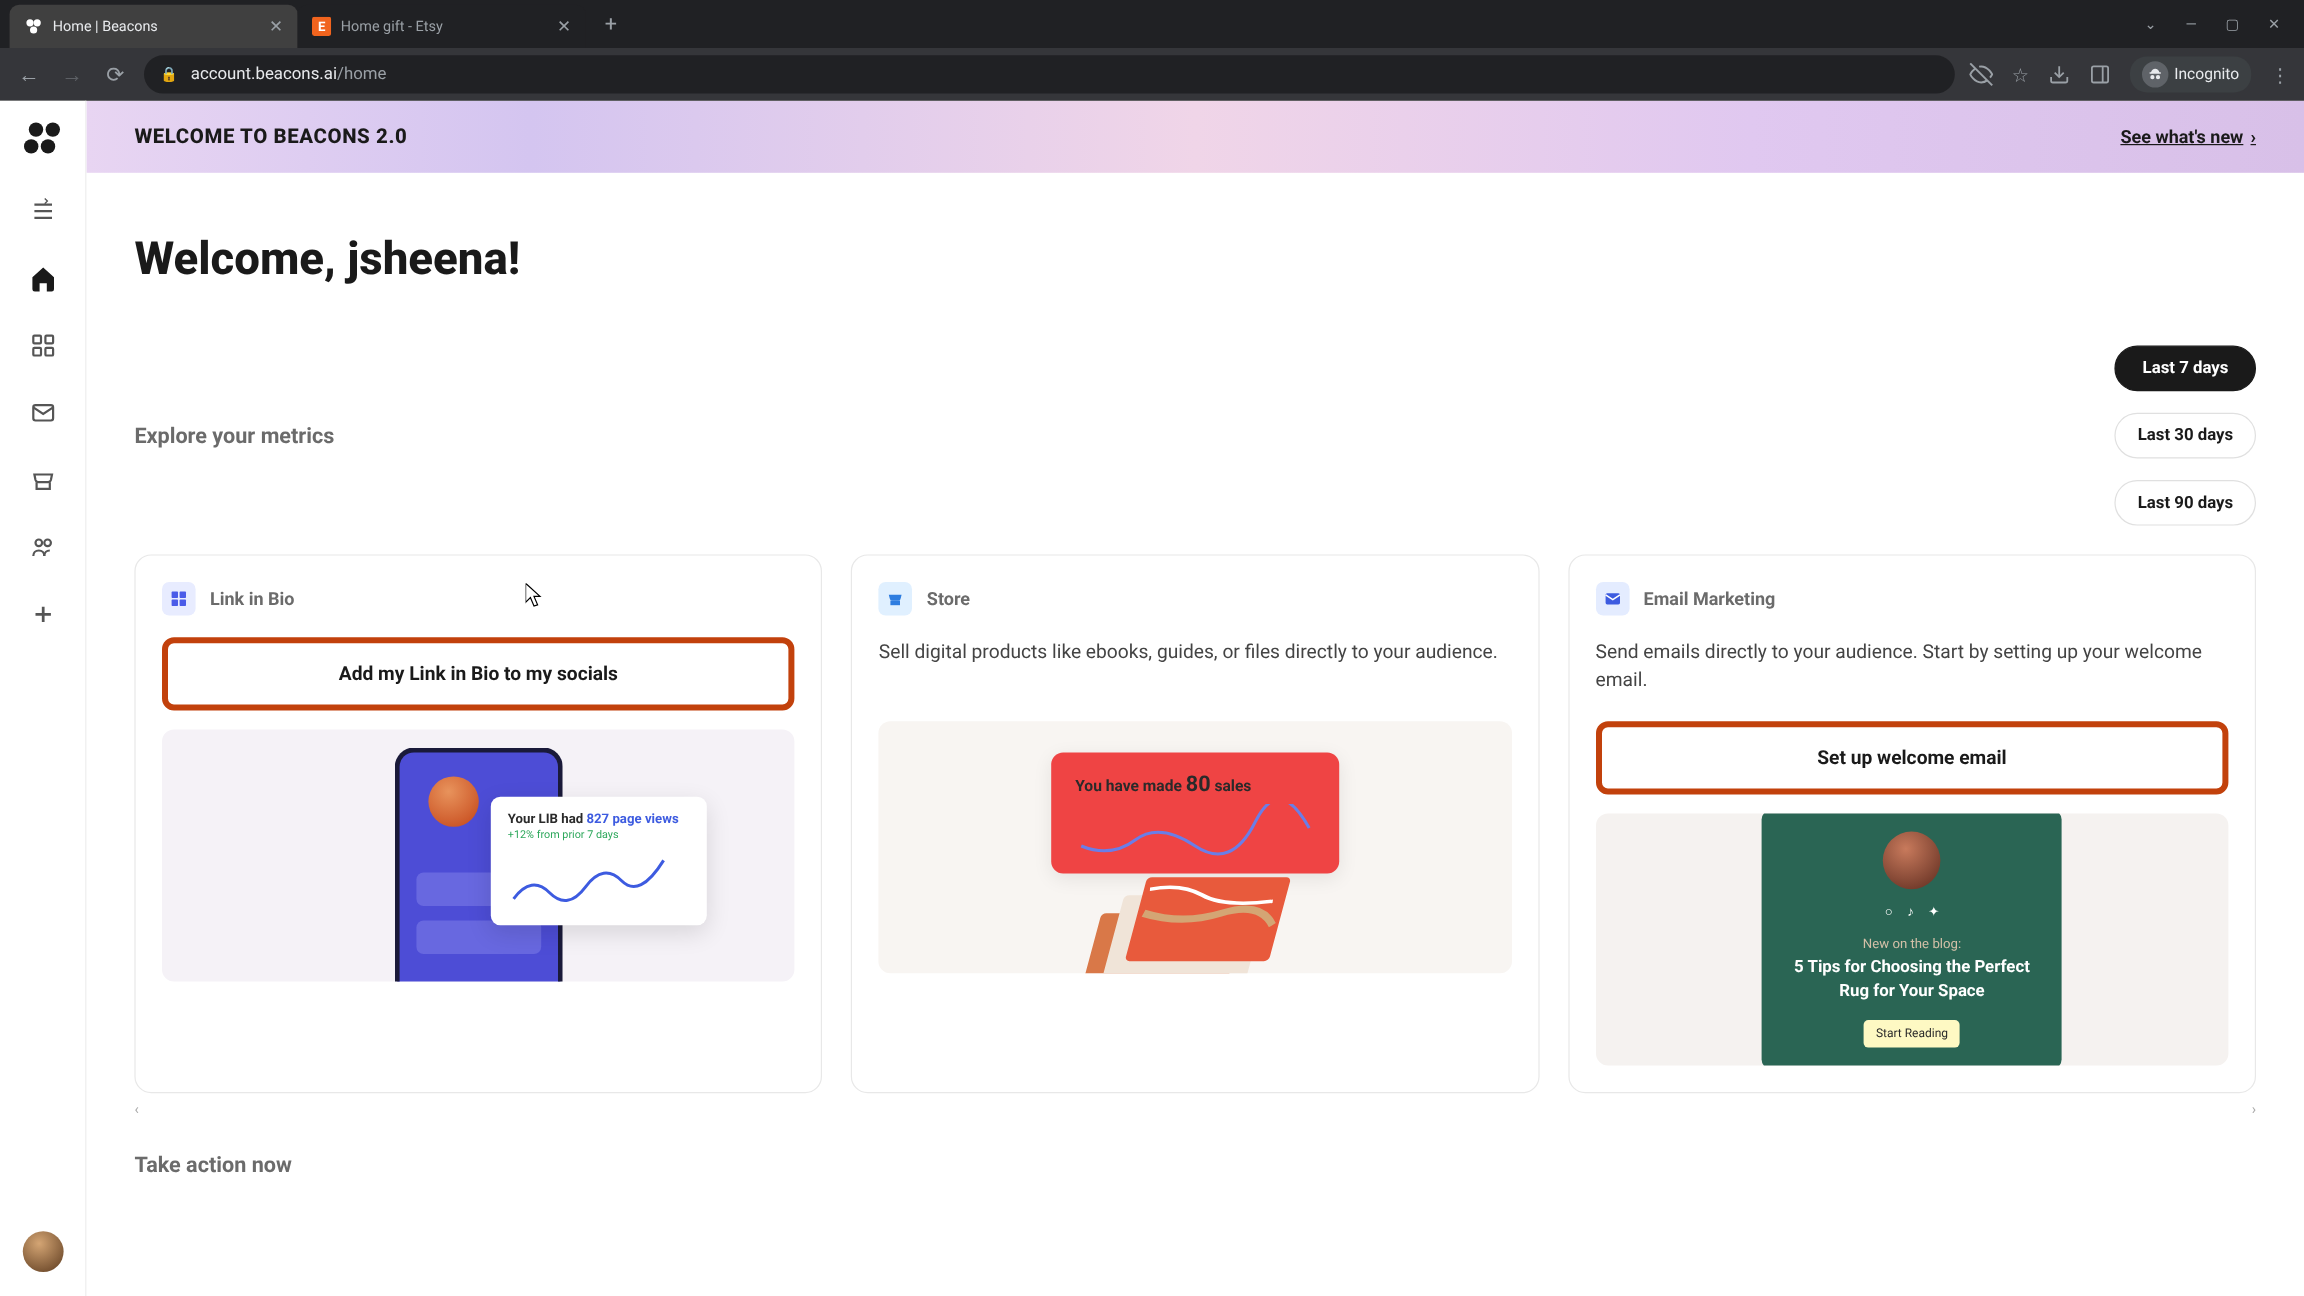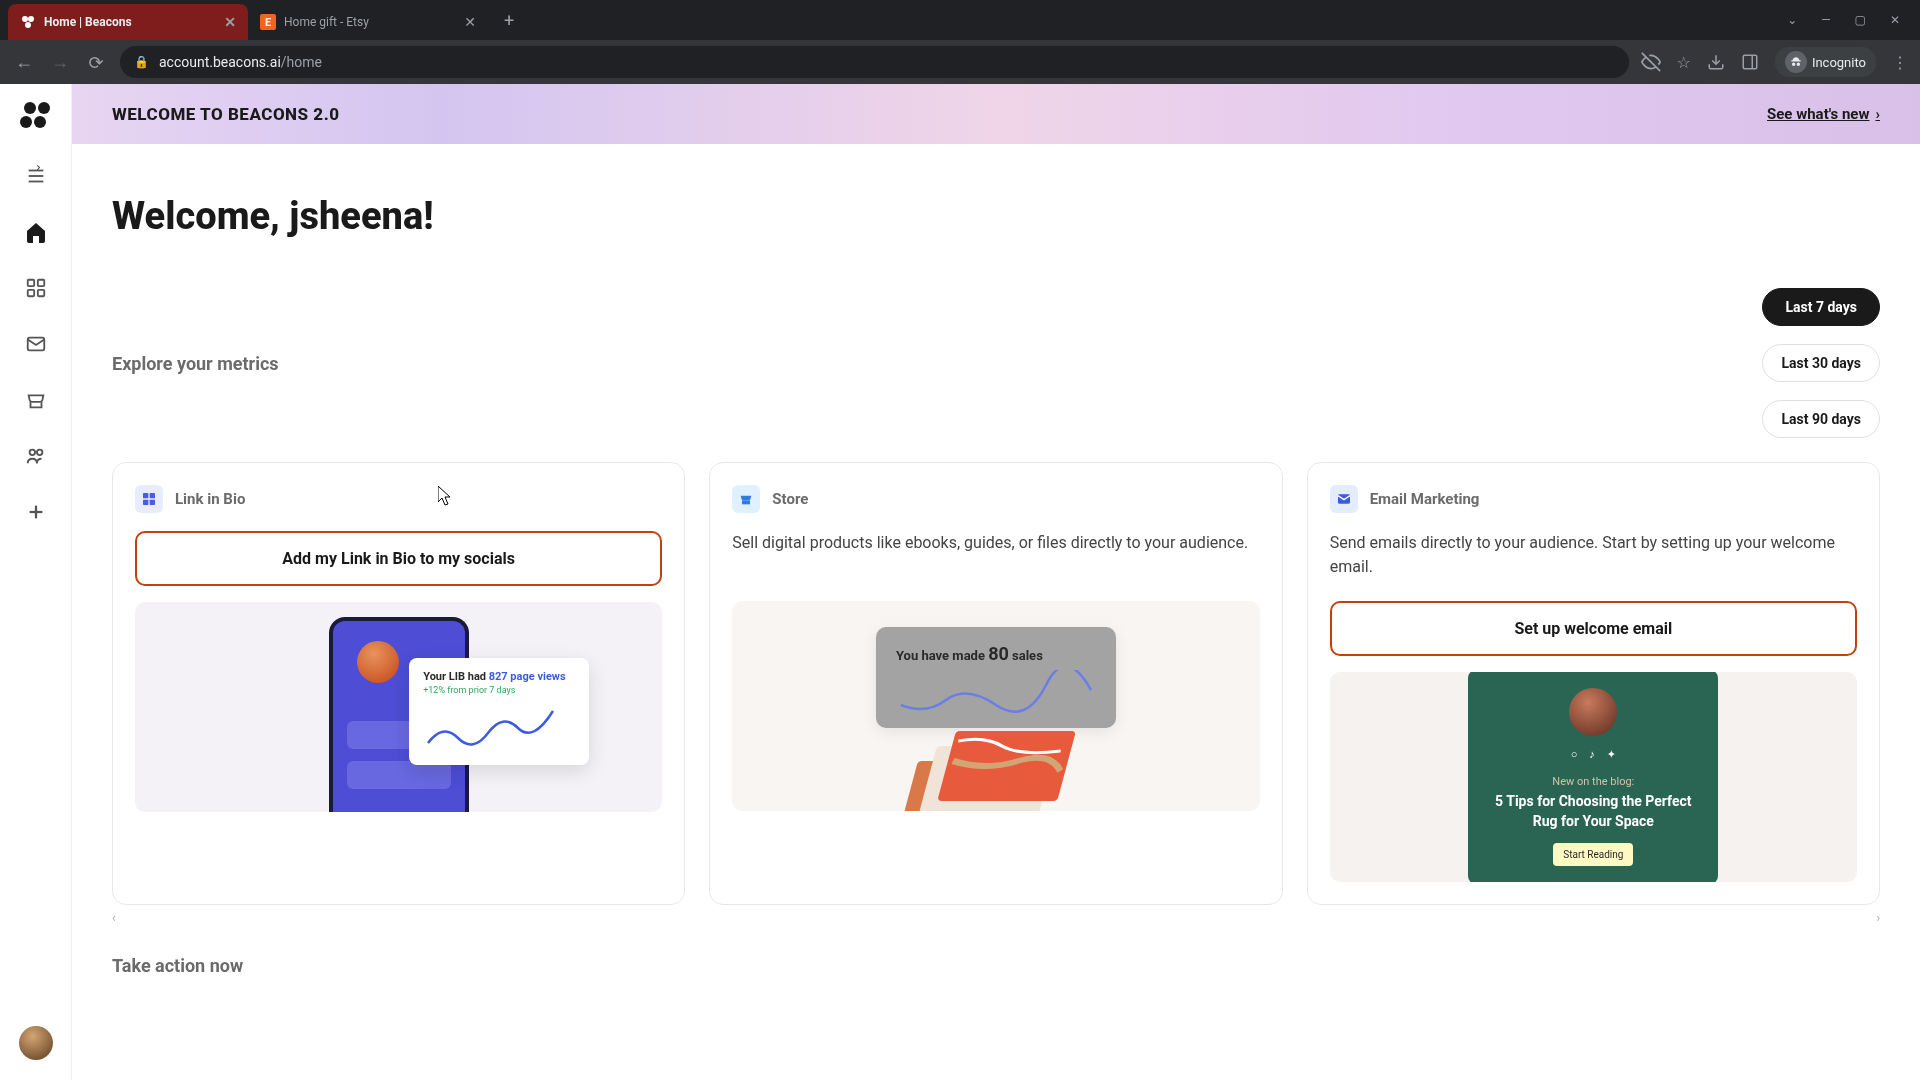--- a/index.html
+++ b/index.html
@@ -2,21 +2,21 @@
 <html><head>
 <meta charset="utf-8">
 <style>
 * { margin: 0; padding: 0; box-sizing: border-box; font-family: -apple-system, BlinkMacSystemFont, "Segoe UI", Roboto, sans-serif; }
 body { background: #202124; overflow: hidden; }
 
 
 .browser-top { background: #202124; }
 .tab-bar { display: flex; align-items: center; height: 40px; padding: 0 8px; }
 .tab { display: flex; align-items: center; padding: 0 12px; height: 36px; border-radius: 8px 8px 0 0; margin-top: 4px; min-width: 240px; max-width: 250px; position: relative; }
-.tab.active { background: #7f1d1d; font-weight: bold; }
+.tab.active { background: #404040; }
 .tab.inactive { background: #202124; color: #9aa0a6; }
 .tab-favicon { width: 16px; height: 16px; margin-right: 8px; flex-shrink: 0; }
 .tab-title { color: #e8eaed; font-size: 12px; flex: 1; overflow: hidden; white-space: nowrap; text-overflow: ellipsis; }
 .tab.inactive .tab-title { color: #9aa0a6; }
 .tab-close { color: #9aa0a6; font-size: 14px; margin-left: 8px; cursor: pointer; }
 .tab-add { color: #9aa0a6; font-size: 18px; margin-left: 8px; cursor: pointer; padding: 4px 8px; }
 .window-controls { margin-left: auto; display: flex; gap: 24px; padding-right: 12px; color: #9aa0a6; }
 .window-controls span { cursor: pointer; font-size: 12px; }
 
 .nav-bar { display: flex; align-items: center; height: 44px; padding: 0 12px; background: #35363a; gap: 12px; }
@@ -57,37 +57,37 @@
 
 .cards { display: flex; gap: 24px; }
 .card { flex: 1; border: 1px solid #e8e8e8; border-radius: 14px; padding: 22px; background: #fff; }
 .card-header { display: flex; align-items: center; gap: 12px; margin-bottom: 18px; }
 .card-icon { width: 28px; height: 28px; border-radius: 6px; display: flex; align-items: center; justify-content: center; font-size: 14px; }
 .card-icon.bio { background: #e8ecff; color: #4a5be8; }
 .card-icon.store { background: #e0f0ff; color: #2e7de0; }
 .card-icon.email { background: #e4ecff; color: #3d5be0; }
 .card-title { font-weight: 700; font-size: 15px; color: #6b6b6b; }
 .card-desc { font-size: 16px; color: #444; line-height: 1.5; margin-bottom: 22px; min-height: 48px; }
-.card-btn { width: 100%; padding: 16px; border: 2px solid #c2410c; border-radius: 10px; background: #fff; font-weight: 700; font-size: 16px; color: #1a1a1a; cursor: pointer; margin-bottom: 16px; }
+.card-btn { width: 100%; padding: 16px; border: 5px solid #c2410c; border-radius: 10px; background: #fff; font-weight: 700; font-size: 16px; color: #1a1a1a; cursor: pointer; margin-bottom: 16px; }
 .card-preview { height: 210px; border-radius: 10px; display: flex; align-items: center; justify-content: center; overflow: hidden; position: relative; }
 
 
 .preview-bio { background: #f5f2f7; }
 .phone-mock { width: 140px; height: 200px; background: #4d4dd6; border-radius: 16px 16px 0 0; border: 4px solid #1a1a3a; border-bottom: none; position: relative; margin-top: 20px; }
 .phone-avatar { width: 42px; height: 42px; border-radius: 50%; background: radial-gradient(circle at 40% 30%, #e8935c, #c44518); position: absolute; top: 20px; left: 24px; }
 .phone-block { position: absolute; left: 14px; right: 14px; height: 28px; background: #6868e0; border-radius: 6px; }
 .lib-popup { position: absolute; background: #fff; border-radius: 8px; padding: 12px 14px; box-shadow: 0 6px 20px rgba(0,0,0,0.12); left: 52%; top: 56px; width: 180px; }
 .lib-text { font-size: 11px; font-weight: 700; color: #2a2a2a; }
 .lib-text .highlight { color: #3d5be0; }
 .lib-sub { font-size: 9px; color: #2ea85c; margin-top: 2px; }
 .lib-chart { margin-top: 8px; }
 
 
 .preview-store { background: #f8f5f2; }
-.store-popup { position: absolute; top: 26px; background: #a3a3a3; border-radius: 10px; padding: 16px 20px 8px; box-shadow: 0 4px 16px rgba(0,0,0,0.08); }
+.store-popup { position: absolute; top: 26px; background: #ef4444; border-radius: 10px; padding: 16px 20px 8px; box-shadow: 0 4px 16px rgba(0,0,0,0.08); }
 .store-text { font-size: 13px; font-weight: 700; color: #2a2a2a; }
 .store-text .big { font-size: 18px; }
 .store-chart { margin-top: 6px; }
 .books-stack { position: absolute; bottom: -10px; width: 200px; height: 110px; }
 
 
 .preview-email { background: #f5f2f0; }
 .email-card { width: 250px; background: #2a6554; border-radius: 8px; padding: 18px; text-align: center; color: #fff; }
 .email-avatar { width: 48px; height: 48px; border-radius: 50%; background: radial-gradient(circle at 40% 30%, #c87a5c, #5c2a1e); margin: 0 auto 12px; }
 .email-socials { display: flex; gap: 12px; justify-content: center; margin-bottom: 14px; font-size: 11px; }

